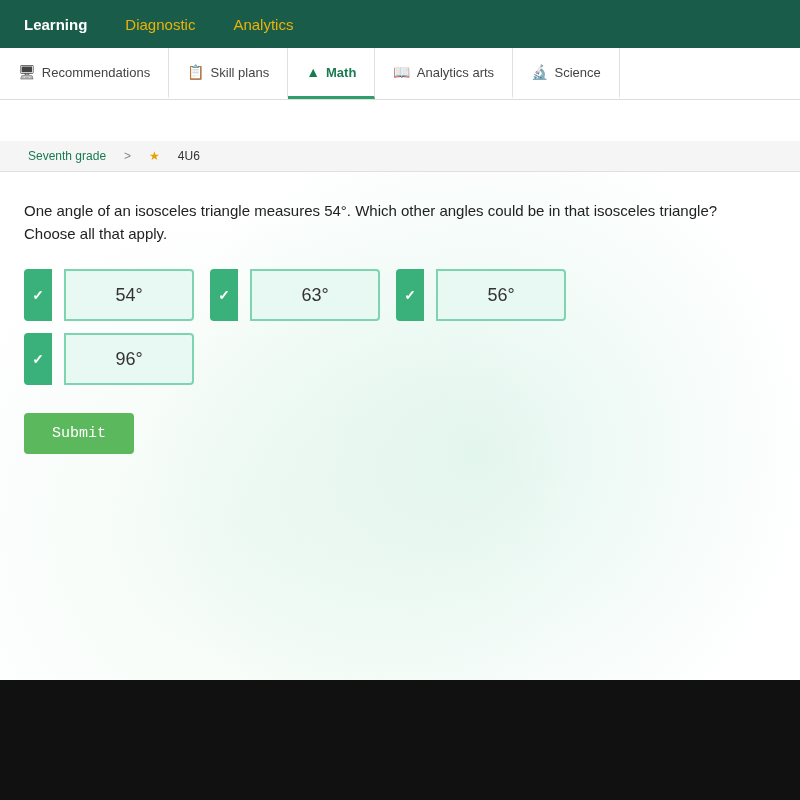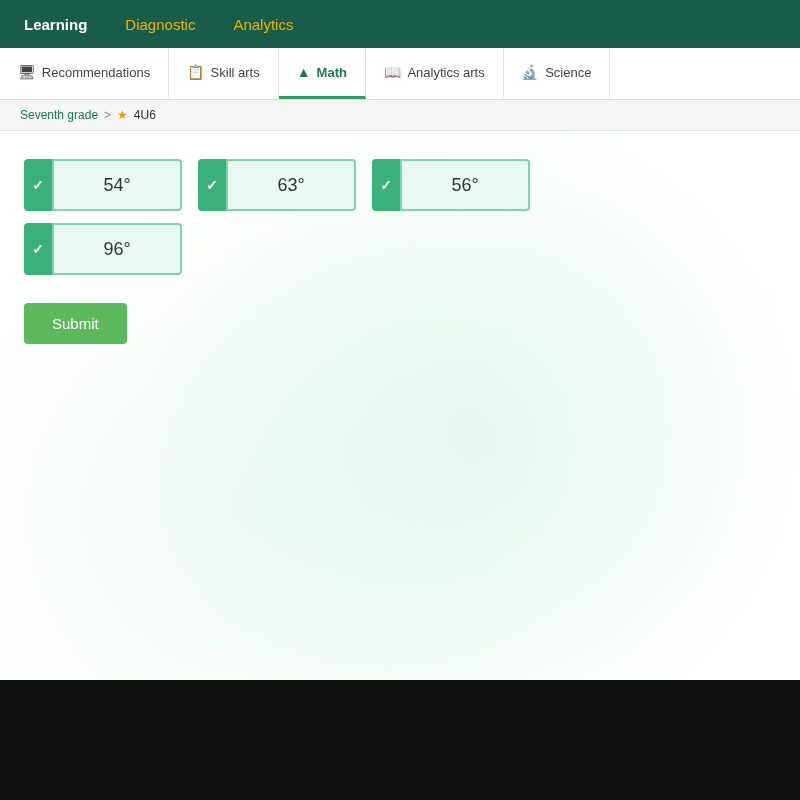--- a/index.html
+++ b/index.html
@@ -70,28 +70,29 @@
       border-bottom: 3px solid #2e9e6e;
       color: #1a7a52;
       font-weight: 600;
     }
     .sub-nav-icon {
       font-size: 14px;
     }
 
     
     .breadcrumb {
-      padding: 8px 20px;
+      padding: 8px 28px;
       font-size: 12px;
       color: #555;
       background: #f5f5f5;
       border-bottom: 1px solid #e0e0e0;
       display: flex;
       align-items: center;
-      gap: 6px;
+      gap: 18px;
+      margin-top: 41px;
     }
     .breadcrumb-link {
       color: #1a7a52;
       cursor: pointer;
     }
     .breadcrumb-sep {
       color: #888;
     }
     .breadcrumb-star {
       color: #e8a000;
@@ -155,32 +156,34 @@
       height: 52px;
       border: 2px solid #7dd4b0;
       background: #e8f8f2;
       display: flex;
       align-items: center;
       justify-content: center;
       font-size: 18px;
       color: #333;
       border-radius: 0 4px 4px 0;
       font-weight: 500;
+      margin-left: 12px;
     }
 
     
     .submit-btn {
       background: #5cb85c;
       color: #fff;
       border: none;
       padding: 12px 28px;
       font-size: 15px;
       border-radius: 4px;
       cursor: pointer;
       font-weight: 500;
+      font-family: Liberation Mono, monospace;
     }
 
     
     .bottom-bar {
       background: #111;
       height: 120px;
     }
   </style>
 </head>
 <body>
@@ -193,21 +196,21 @@
     <a class="top-nav-item muted">Analytics</a>
   </nav>
 
   <nav class="sub-nav">
     <div class="sub-nav-item">
       <span class="sub-nav-icon">🖥</span>
       <span>Recommendations</span>
     </div>
     <div class="sub-nav-item">
       <span class="sub-nav-icon">📋</span>
-      <span>Skill arts</span>
+      <span>Skill plans</span>
     </div>
     <div class="sub-nav-item active">
       <span class="sub-nav-icon">▲</span>
       <span>Math</span>
     </div>
     <div class="sub-nav-item">
       <span class="sub-nav-icon">📖</span>
       <span>Analytics arts</span>
     </div>
     <div class="sub-nav-item">
@@ -217,20 +220,21 @@
   </nav>
 
   <div class="breadcrumb">
     <span class="breadcrumb-link">Seventh grade</span>
     <span class="breadcrumb-sep">&gt;</span>
     <span class="breadcrumb-star">★</span>
     <span class="breadcrumb-current">4U6</span>
   </div>
 
   <div class="main-content">
+    <p class="question-text">One angle of an isosceles triangle measures 54°. Which other angles could be in that isosceles triangle? Choose all that apply.</p>
 
     <div class="choices-grid">
 
       <div class="choices-row">
         <div class="choice-item">
           <div class="choice-checkbox">
             <span class="check-mark">✓</span>
           </div>
           <div class="choice-label">54°</div>
         </div>

